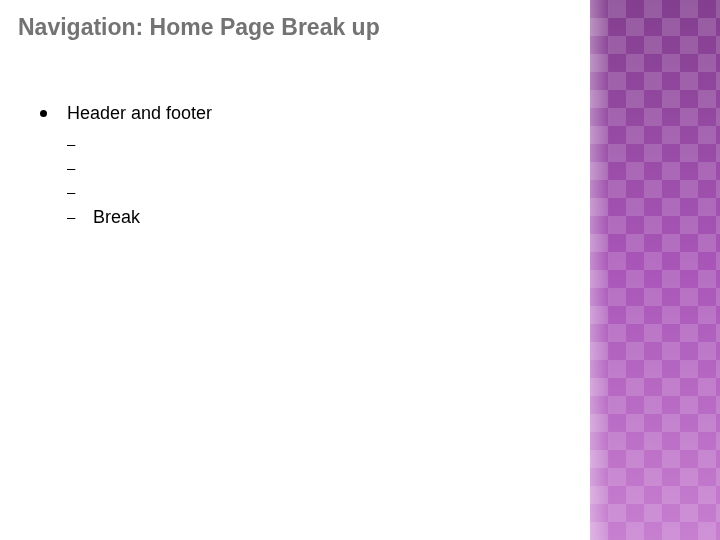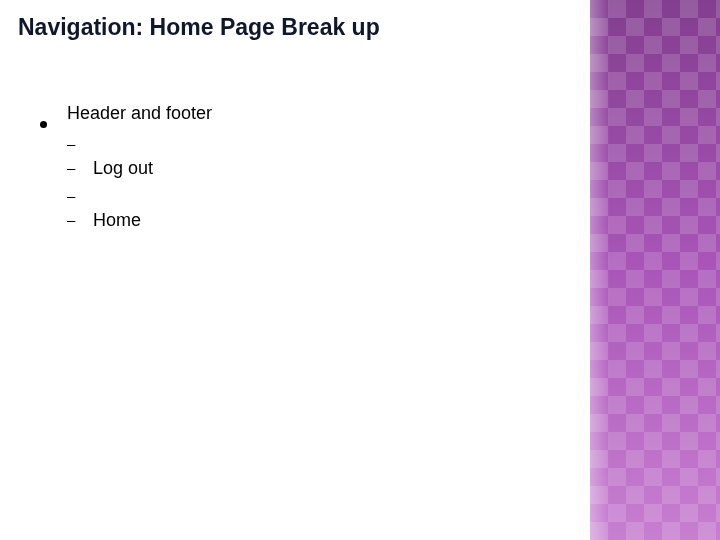--- a/index.html
+++ b/index.html
@@ -45,33 +45,33 @@
       width: 60px;
       height: 100%;
       background: linear-gradient(90deg, #ffffff 0%, rgba(255,255,255,0) 100%);
     }
     .title {
       position: absolute;
       top: 14px;
       left: 18px;
       font-size: 23px;
       font-weight: bold;
-      color: #0f172a;
+      color: #737373;
     }
     .content {
       position: absolute;
       top: 100px;
       left: 40px;
       font-size: 18px;
       color: #000000;
       line-height: 1.55;
     }
     .l1 {
       display: flex;
-      align-items: flex-end;
+      align-items: flex-start;
       margin-bottom: 3px;
     }
     .l1 .dot {
       width: 7px;
       height: 7px;
       background: #000;
       border-radius: 50%;
       margin-top: 10px;
       margin-right: 20px;
       flex-shrink: 0;
@@ -109,25 +109,24 @@
     <div class="l1">
       <span class="dot"></span>
       <span>Header and footer</span>
     </div>
     <div class="sub">
       <div class="l2">
         <span class="dash">–</span>
       </div>
       <div class="l2">
         <span class="dash">–</span>
-        <span>Log out</span>
       </div>
       <div class="l2">
         <span class="dash">–</span>
       </div>
       <div class="l2">
         <span class="dash">–</span>
-        <span>Home</span>
+        <span>Break</span>
       </div>
     </div>
   </div>
 
 </div>
 
 </body></html>

